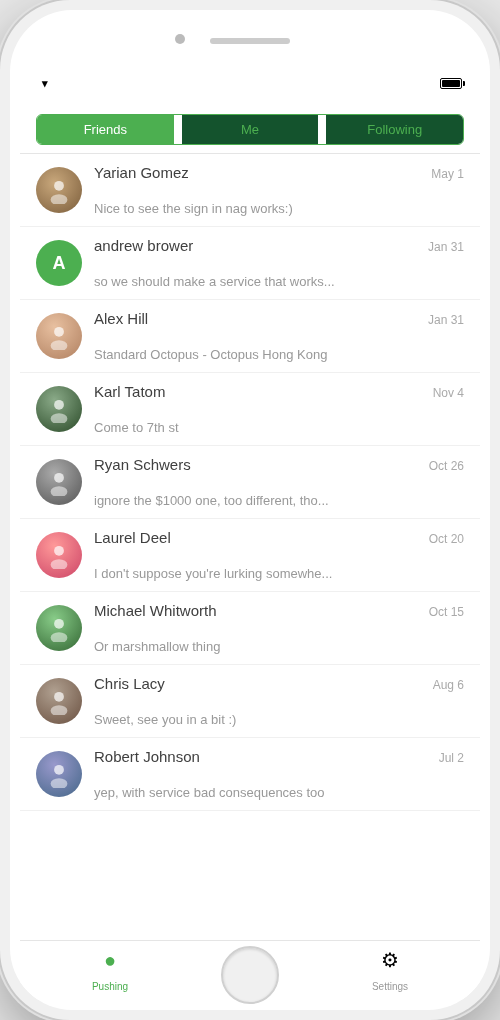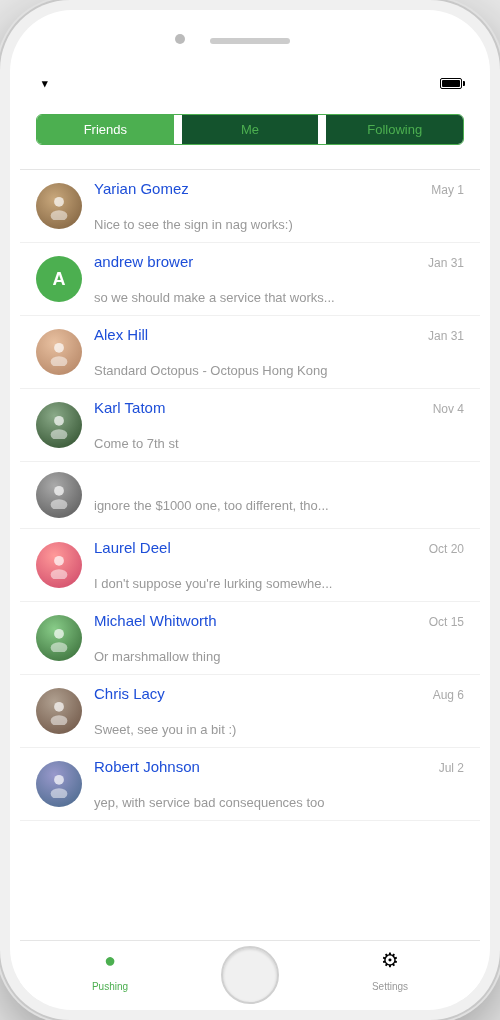--- a/index.html
+++ b/index.html
@@ -122,21 +122,21 @@
     .app-title {
       font-size: 18px;
       font-weight: 600;
       color: #000;
       margin-bottom: 10px;
     }
 
     
     .tabs {
       display: flex;
-      margin: 0 16px 24px;
+      margin: 0 16px 8px;
       border: 1.5px solid #4caf50;
       border-radius: 6px;
       overflow: hidden;
       gap: 8px;
     }
     .tab {
       flex: 1;
       padding: 7px 0;
       font-size: 13px;
       font-weight: 500;
@@ -185,21 +185,21 @@
       min-width: 0;
     }
     .message-top {
       display: flex;
       justify-content: space-between;
       align-items: baseline;
     }
     .sender-name {
       font-size: 15px;
       font-weight: 500;
-      color: #1d4ed8;
+      color: #404040;
     }
     .message-date {
       font-size: 12px;
       color: #aaa;
       white-space: nowrap;
       margin-left: 8px;
     }
     .message-preview {
       font-size: 13px;
       color: #999;
@@ -366,20 +366,24 @@
             </div>
           </div>
           <div class="message-item">
             <div class="avatar av5">
               <svg class="person-svg" viewBox="0 0 40 40" xmlns="http://www.w3.org/2000/svg">
         <circle cx="20" cy="14" r="7" fill="rgba(255,255,255,0.7)"></circle>
         <ellipse cx="20" cy="34" rx="12" ry="8" fill="rgba(255,255,255,0.5)"></ellipse>
       </svg>
             </div>
             <div class="message-content">
+              <div class="message-top">
+                <span class="sender-name">Ryan Schwers</span>
+                <span class="message-date">Oct 26</span>
+              </div>
               <div class="message-preview">ignore the $1000 one, too different, tho...</div>
             </div>
           </div>
           <div class="message-item">
             <div class="avatar av6">
               <svg class="person-svg" viewBox="0 0 40 40" xmlns="http://www.w3.org/2000/svg">
         <circle cx="20" cy="14" r="7" fill="rgba(255,255,255,0.7)"></circle>
         <ellipse cx="20" cy="34" rx="12" ry="8" fill="rgba(255,255,255,0.5)"></ellipse>
       </svg>
             </div>

